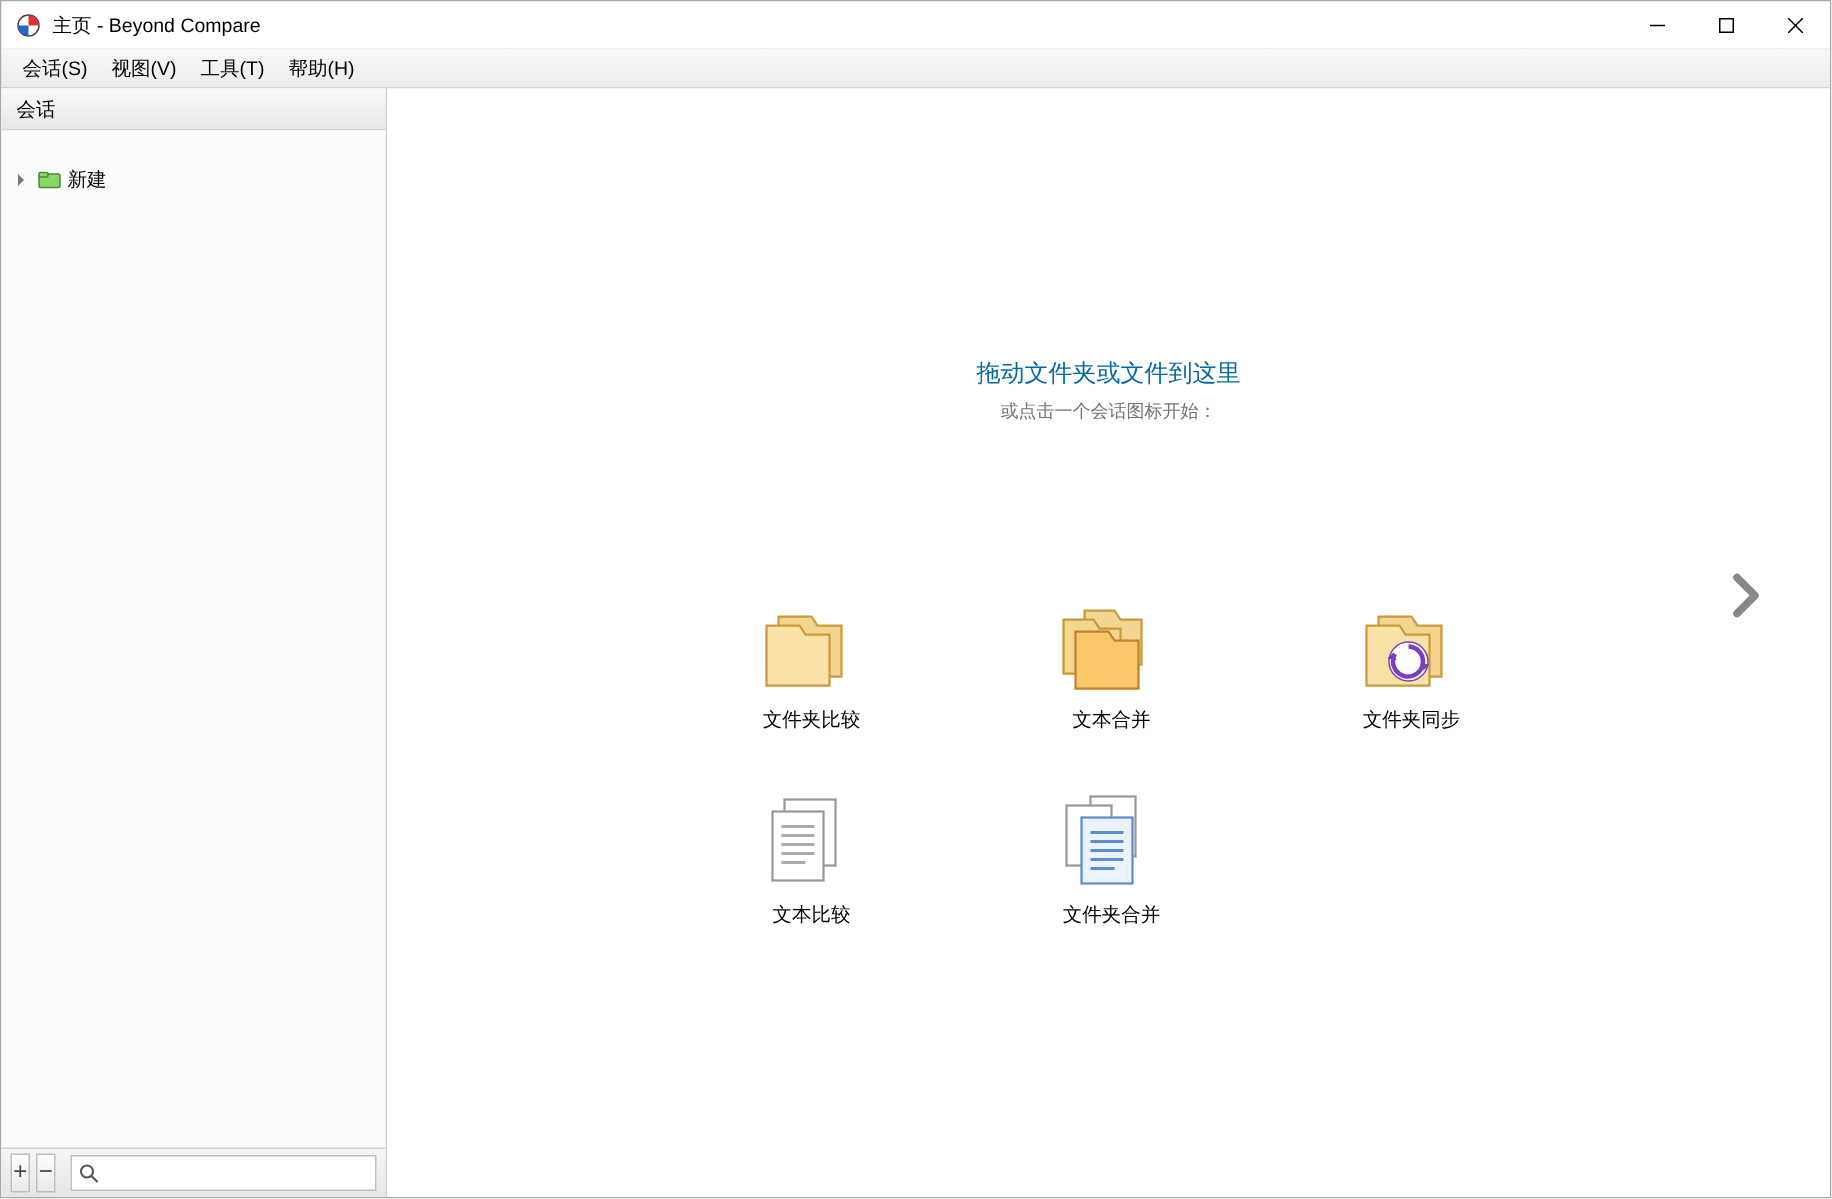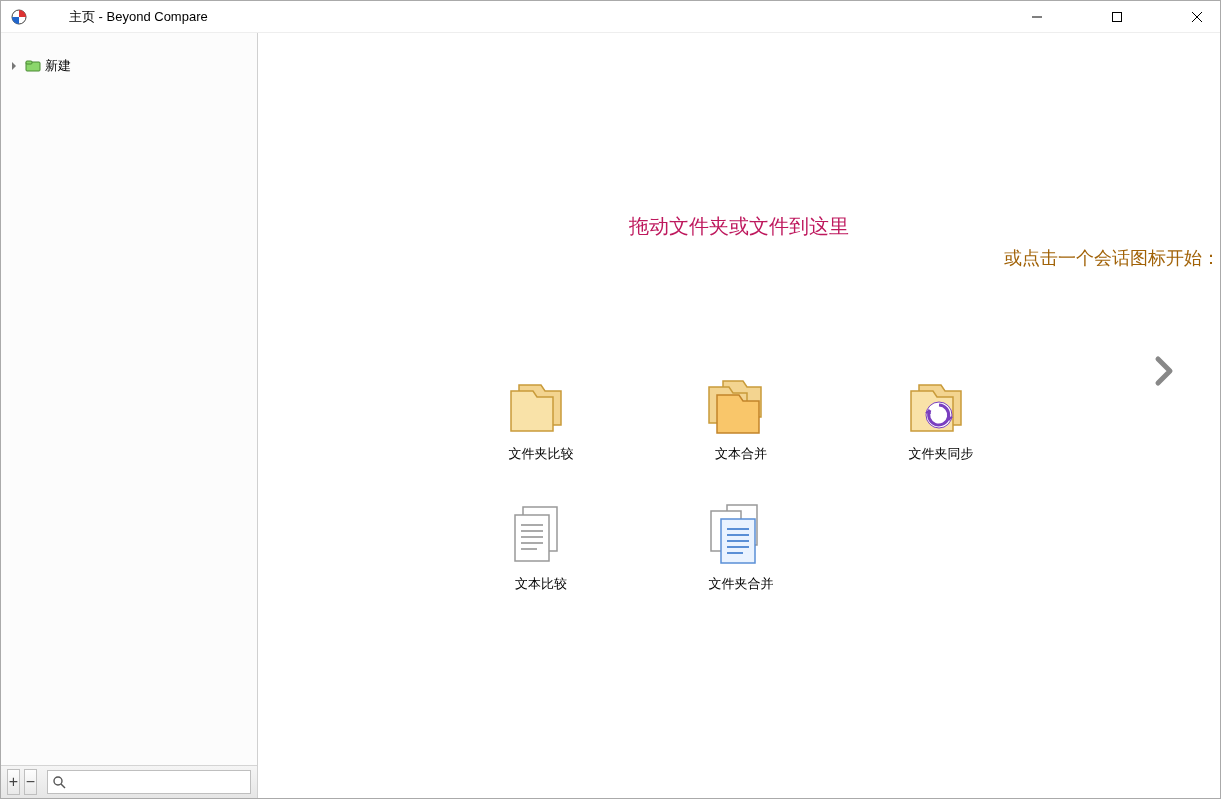--- a/index.html
+++ b/index.html
@@ -1,20 +1,20 @@
 <!DOCTYPE html>
 <html><head>
 <meta charset="utf-8">
 <style>
   * { box-sizing: border-box; margin: 0; padding: 0; font-family: "Microsoft YaHei", "微软雅黑", sans-serif; }
   body { width: 1221px; height: 799px; background: #fff; overflow: hidden; }
   .window { width: 1221px; height: 799px; border: 1px solid #aaa; display: flex; flex-direction: column; background: #fff; }
 
   
-  .titlebar { height: 32px; background: #fff; display: flex; align-items: center; border-bottom: 1px solid #eee; gap: 34px; }
+  .titlebar { height: 32px; background: #fff; display: flex; align-items: center; border-bottom: 1px solid #eee; }
   .titlebar .app-icon { width: 16px; height: 16px; margin: 0 8px 0 10px; }
   .titlebar .title-text { font-size: 13px; color: #000; flex: 0 0 auto; }
   .titlebar .spacer { flex: 1; }
   .titlebar .win-btn { width: 46px; height: 32px; display: flex; align-items: center; justify-content: center; }
   .titlebar .win-btn svg { display: block; }
 
   
   .menubar { height: 26px; background: linear-gradient(#f7f7f7, #ececec); display: flex; align-items: center; padding: 0 6px; border-bottom: 1px solid #d4d4d4; }
   .menubar .menu-item { font-size: 13px; color: #000; padding: 3px 8px; cursor: default; }
 
@@ -28,22 +28,22 @@
   .tree-icon { width: 16px; height: 16px; margin: 0 4px; }
   .sidebar-footer { height: 33px; background: linear-gradient(#f5f5f5, #e6e6e6); display: flex; align-items: center; padding: 0 6px; gap: 4px; border-top: 1px solid #d4d4d4; }
   .sq-btn { width: 28px; height: 26px; background: linear-gradient(#fefefe, #e9e9e9); border: 1px solid #bfbfbf; display: flex; align-items: center; justify-content: center; font-size: 16px; color: #444; }
   .search-box { flex: 1; height: 24px; background: #fff; border: 1px solid #bfbfbf; display: flex; align-items: center; padding: 0 4px; margin-left: 6px; }
   .search-box input { border: none; outline: none; flex: 1; font-size: 13px; background: transparent; }
   .search-box .sicon { width: 14px; height: 14px; color: #666; margin-right: 4px; }
 
   
   .mainpanel { flex: 1; background: #fff; position: relative; display: flex; flex-direction: column; align-items: center; justify-content: center; }
   .prompt { text-align: center; margin-bottom: 40px; position: absolute; top: 180px; left: 0; right: 0; }
-  .prompt .line1 { font-size: 20px; color: #be185d; }
-  .prompt .line2 { font-size: 18px; color: #a16207; margin-top: 6px; text-align: right; }
+  .prompt .line1 { font-size: 16px; color: #0369a1; }
+  .prompt .line2 { font-size: 12px; color: #737373; margin-top: 6px; }
   .icon-grid { position: absolute; top: 340px; left: 4px; right: 0; display: flex; flex-direction: column; align-items: center; gap: 40px; }
   .icon-row { display: flex; gap: 110px; }
   .icon-cell { display: flex; flex-direction: column; align-items: center; width: 90px; }
   .icon-cell .shape { width: 72px; height: 64px; display: flex; align-items: center; justify-content: center; }
   .icon-cell .label { font-size: 13px; margin-top: 8px; color: #000; }
   .next-arrow { position: absolute; right: 36px; top: 320px; width: 40px; height: 40px; display:flex; align-items:center; justify-content:center; }
 </style>
 </head>
 <body>
 
@@ -70,24 +70,31 @@
         </svg>
     </div>
     <div class="win-btn">
       <svg width="10" height="10">
           <line x1="0" y1="0" x2="10" y2="10" stroke="#000" stroke-width="1"></line>
           <line x1="10" y1="0" x2="0" y2="10" stroke="#000" stroke-width="1"></line>
         </svg>
     </div>
   </div>
 
+  <div class="menubar">
+    <div class="menu-item">会话(S)</div>
+    <div class="menu-item">视图(V)</div>
+    <div class="menu-item">工具(T)</div>
+    <div class="menu-item">帮助(H)</div>
+  </div>
 
   <div class="content">
 
     <div class="sidebar">
+      <div class="sidebar-header">会话</div>
       <div class="tree">
         <div class="tree-item">
           <span class="tree-expander">
             <svg width="8" height="8" viewBox="0 0 8 8">
                 <path d="M2 0 L6 4 L2 8 Z" fill="#777"></path>
               </svg>
           </span>
           <span class="tree-icon">
             <svg width="16" height="16" viewBox="0 0 16 16">
               <rect x="1" y="4" width="14" height="9" rx="1" fill="#8bd66b" stroke="#4a8a34"></rect>

